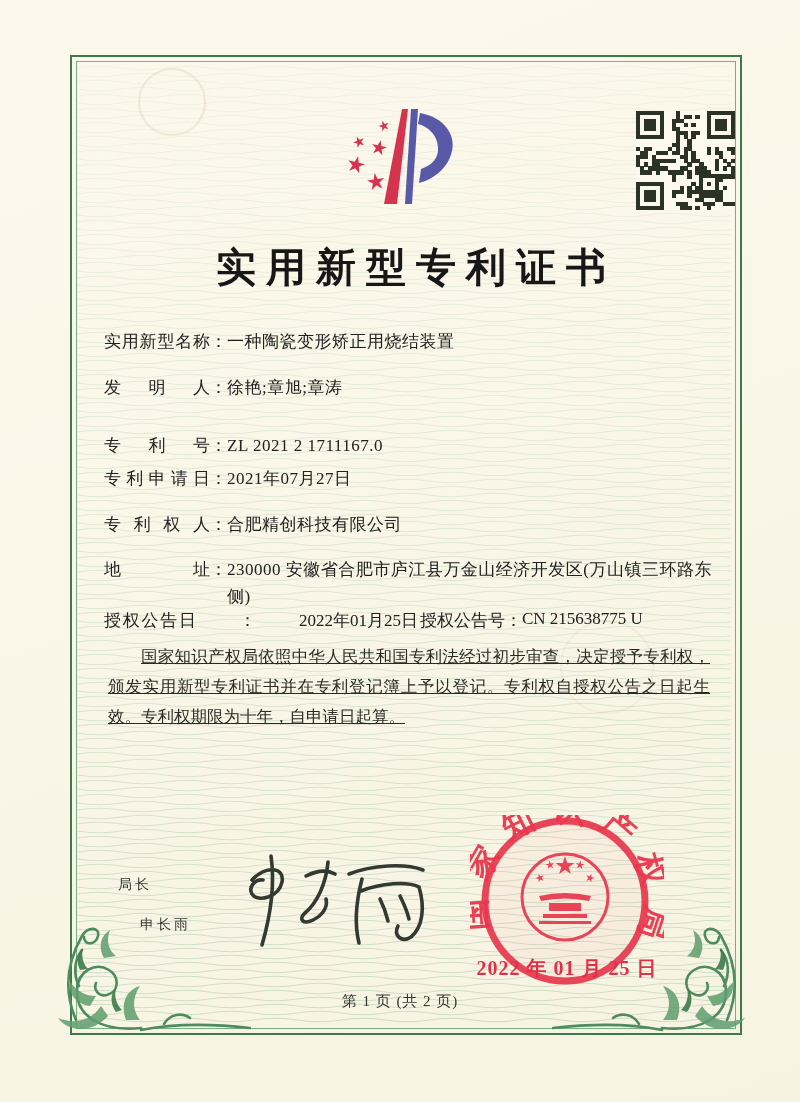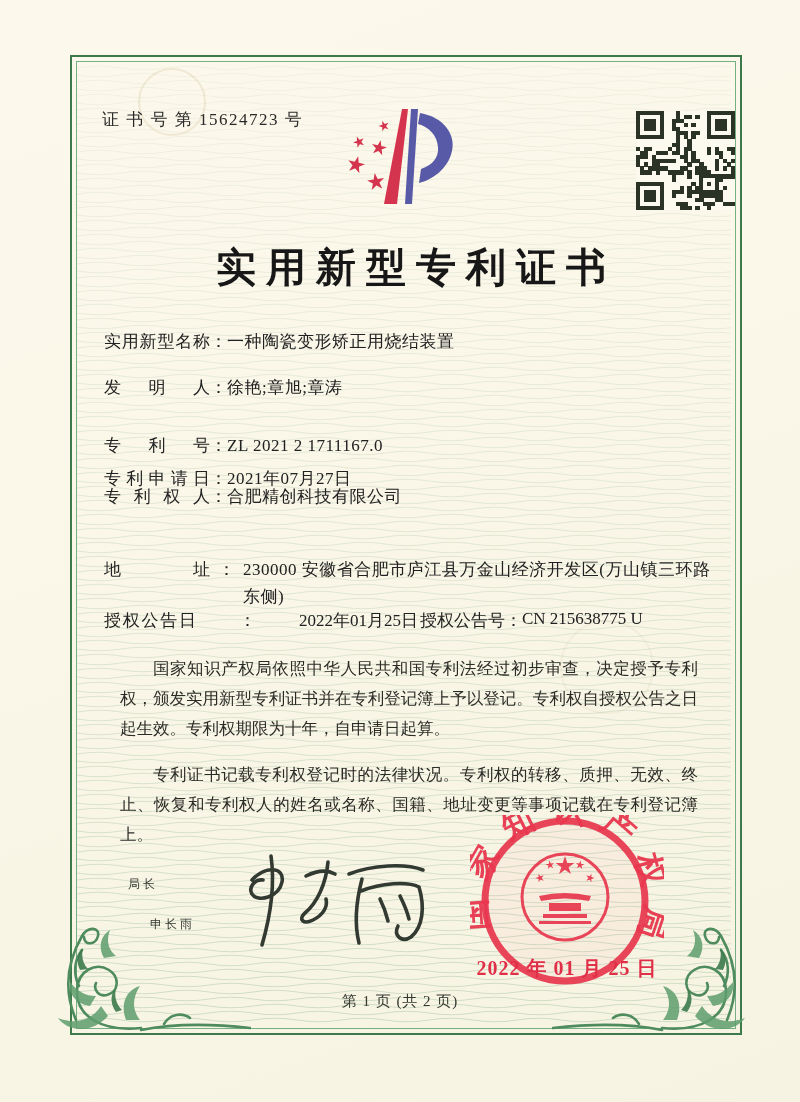--- a/index.html
+++ b/index.html
@@ -35,33 +35,33 @@
   .logo{position:absolute;left:330px;top:104px;z-index:2;}
   .qr{position:absolute;left:636px;top:111px;width:99px;height:99px;z-index:2;}
   .title{
     position:absolute;left:0;top:224px;width:100%;margin:16px;text-align:center;
     font-size:40px;font-weight:bold;letter-spacing:10px;color:#171717;z-index:2;
   }
   .frow{position:absolute;left:104px;width:612px;font-size:17px;z-index:2;line-height:27px;display:flex;align-items:flex-start;}
   .flabel{display:inline-block;width:106px;flex:0 0 106px;text-align:justify;text-align-last:justify;color:#222;}
   .fcolon{flex:0 0 17px;}
   .fvalue{flex:1 1 auto;letter-spacing:0.5px;}
-  .r1{top:328px;} .r2{top:374px;} .r3{top:432px;} .r4{top:465px;} .r5{top:483px;} .r6{top:556px;gap:8px;}
+  .r1{top:328px;} .r2{top:374px;} .r3{top:432px;} .r4{top:465px;} .r5{top:511px;} .r6{top:556px;}
   .grant{position:absolute;left:104px;top:609px;width:612px;font-size:17px;z-index:2;}
   .grant .gleft{position:absolute;left:0;top:0;display:flex;gap:43px;}
   .grant .gright{position:absolute;left:316px;top:0;display:flex;}
   .grant .glabel{display:inline-block;width:92px;flex:0 0 92px;text-align:justify;text-align-last:justify;}
   .body-text{
     position:absolute;left:104px;top:638px;width:610px;z-index:2;
     font-size:16.5px;line-height:30px;text-align:justify;color:#2b2b26;
   }
-  .body-text p{margin:16px;text-indent:2em;}
+  .body-text p{margin:4px;text-indent:2em;text-decoration:underline;}
   .role,.signer{
-    position:absolute;left:128px;z-index:2;font-family:"Liberation Sans","DejaVu Sans",sans-serif;
-    font-size:12px;letter-spacing:3px;color:#333831;
+    position:absolute;left:118px;z-index:2;font-family:"Liberation Sans","DejaVu Sans",sans-serif;
+    font-size:14px;letter-spacing:3px;color:#333831;
   }
   .role{top:876px;} .signer{top:916px;margin-left:22px;}
   .sig{position:absolute;left:222px;top:850px;z-index:2;}
   .seal{position:absolute;left:470px;top:815px;z-index:3;}
   .pageno{
     position:absolute;left:0;top:992px;width:100%;text-align:center;
     font-size:15px;letter-spacing:1px;color:#33382f;z-index:2;
   }
   .backnote{
     position:absolute;left:0;top:1046px;width:100%;text-align:center;
@@ -214,21 +214,20 @@
         <path d="M0 937 q22 3.5 44 0 q22 -3.5 44 0 q22 3.5 44 0 q22 -3.5 44 0 q22 3.5 44 0 q22 -3.5 44 0 q22 3.5 44 0 q22 -3.5 44 0 q22 3.5 44 0 q22 -3.5 44 0 q22 3.5 44 0 q22 -3.5 44 0 q22 3.5 44 0 q22 -3.5 44 0 q22 3.5 44 0" stroke="#69a377" stroke-opacity="0.284" fill="none" stroke-width="1"></path>
         <path d="M0 944 q22 -3.5 44 0 q22 3.5 44 0 q22 -3.5 44 0 q22 3.5 44 0 q22 -3.5 44 0 q22 3.5 44 0 q22 -3.5 44 0 q22 3.5 44 0 q22 -3.5 44 0 q22 3.5 44 0 q22 -3.5 44 0 q22 3.5 44 0 q22 -3.5 44 0 q22 3.5 44 0 q22 -3.5 44 0" stroke="#69a377" stroke-opacity="0.286" fill="none" stroke-width="1"></path>
         <path d="M0 951 q22 3.5 44 0 q22 -3.5 44 0 q22 3.5 44 0 q22 -3.5 44 0 q22 3.5 44 0 q22 -3.5 44 0 q22 3.5 44 0 q22 -3.5 44 0 q22 3.5 44 0 q22 -3.5 44 0 q22 3.5 44 0 q22 -3.5 44 0 q22 3.5 44 0 q22 -3.5 44 0 q22 3.5 44 0" stroke="#69a377" stroke-opacity="0.287" fill="none" stroke-width="1"></path>
         <path d="M0 958 q22 -3.5 44 0 q22 3.5 44 0 q22 -3.5 44 0 q22 3.5 44 0 q22 -3.5 44 0 q22 3.5 44 0 q22 -3.5 44 0 q22 3.5 44 0 q22 -3.5 44 0 q22 3.5 44 0 q22 -3.5 44 0 q22 3.5 44 0 q22 -3.5 44 0 q22 3.5 44 0 q22 -3.5 44 0" stroke="#69a377" stroke-opacity="0.289" fill="none" stroke-width="1"></path>
       </svg>
   </div>
   <div class="watermark wm1"></div>
   <div class="watermark wm2"></div>
   <div class="frame"></div>
 
-  <div class="cert-no">证 书 号 第 15624723 号</div>
 
   <svg class="logo" width="150" height="118" viewBox="0 0 150 118" xmlns="http://www.w3.org/2000/svg">
     <defs>
       <path id="star" d="M0,-1 L0.5878,0.809 L-0.9511,-0.309 L0.9511,-0.309 L-0.5878,0.809 Z"></path>
     </defs>
     <polygon points="72,5 78,5 67,100 54,100" fill="#d5344e"></polygon>
     <polygon points="81,5 88,5 82,100 75,100" fill="#585aa8"></polygon>
     <path d="M90 9 C114 13,126 31,122 47 C118 65,102 76,89 79 L91 65 C103 61,109 53,108 43 C107 31,99 23,88 20 Z" fill="#585aa8"></path>
     <use href="#star" transform="translate(54,22) scale(5.5) rotate(-18)" fill="#d5344e"></use>
     <use href="#star" transform="translate(49,44) scale(8) rotate(12)" fill="#d5344e"></use>
@@ -447,21 +446,20 @@
     </span>
     <span class="gright">
       <span>授权公告号</span>
         <span class="fcolon">：</span>
         <span>CN 215638775 U</span>
     </span>
   </div>
 
   <div class="body-text">
     <p>国家知识产权局依照中华人民共和国专利法经过初步审查，决定授予专利权，颁发实用新型专利证书并在专利登记簿上予以登记。专利权自授权公告之日起生效。专利权期限为十年，自申请日起算。</p>
-    <p>专利证书记载专利权登记时的法律状况。专利权的转移、质押、无效、终止、恢复和专利权人的姓名或名称、国籍、地址变更等事项记载在专利登记簿上。</p>
   </div>
 
   <div class="role">局长</div>
   <div class="signer">申长雨</div>
 
   <svg class="sig" width="210" height="100" viewBox="0 0 210 100" xmlns="http://www.w3.org/2000/svg">
     <g fill="none" stroke="#232b23" stroke-width="3.6" stroke-linecap="round" opacity="0.92">
       <path d="M30 30 C44 15,63 17,60 32 C57 47,36 53,30 44 C26 37,33 29,41 30"></path>
       <path d="M49 6 C53 34,49 64,40 95"></path>
       <path d="M84 26 C96 20,106 20,113 24"></path>

